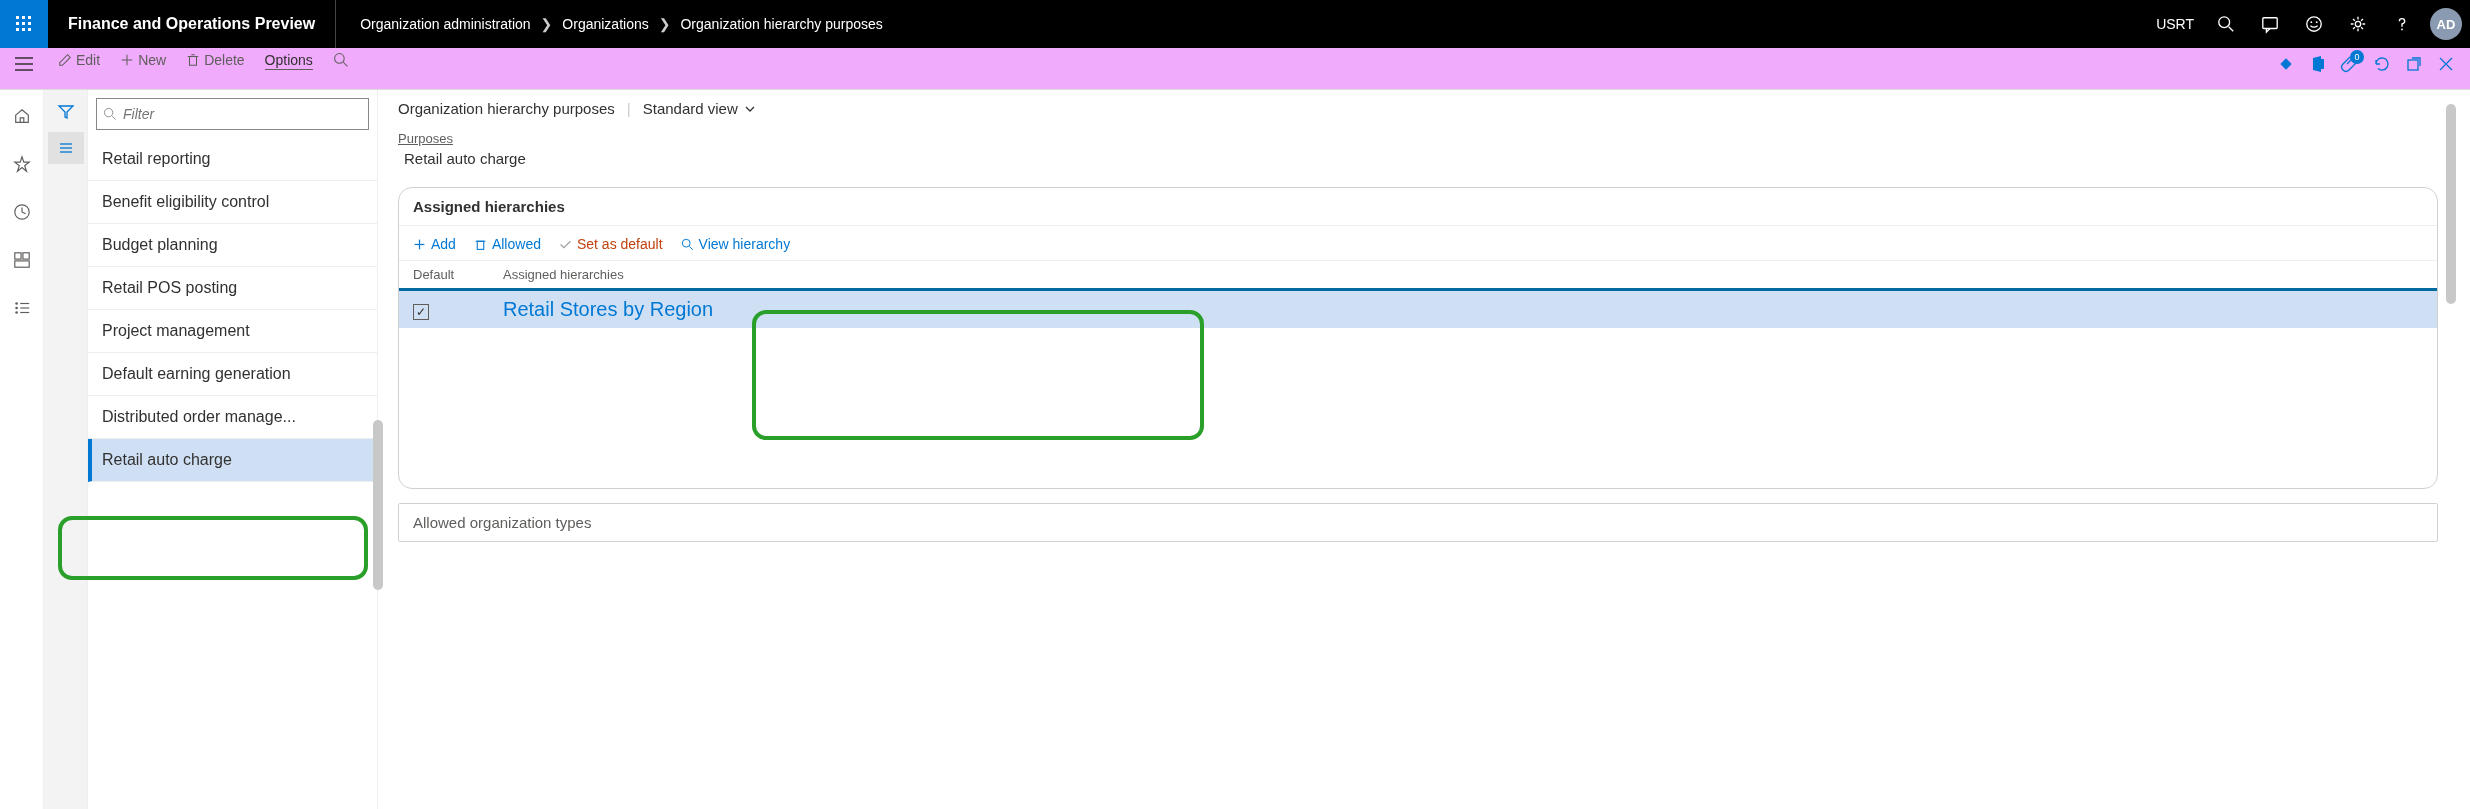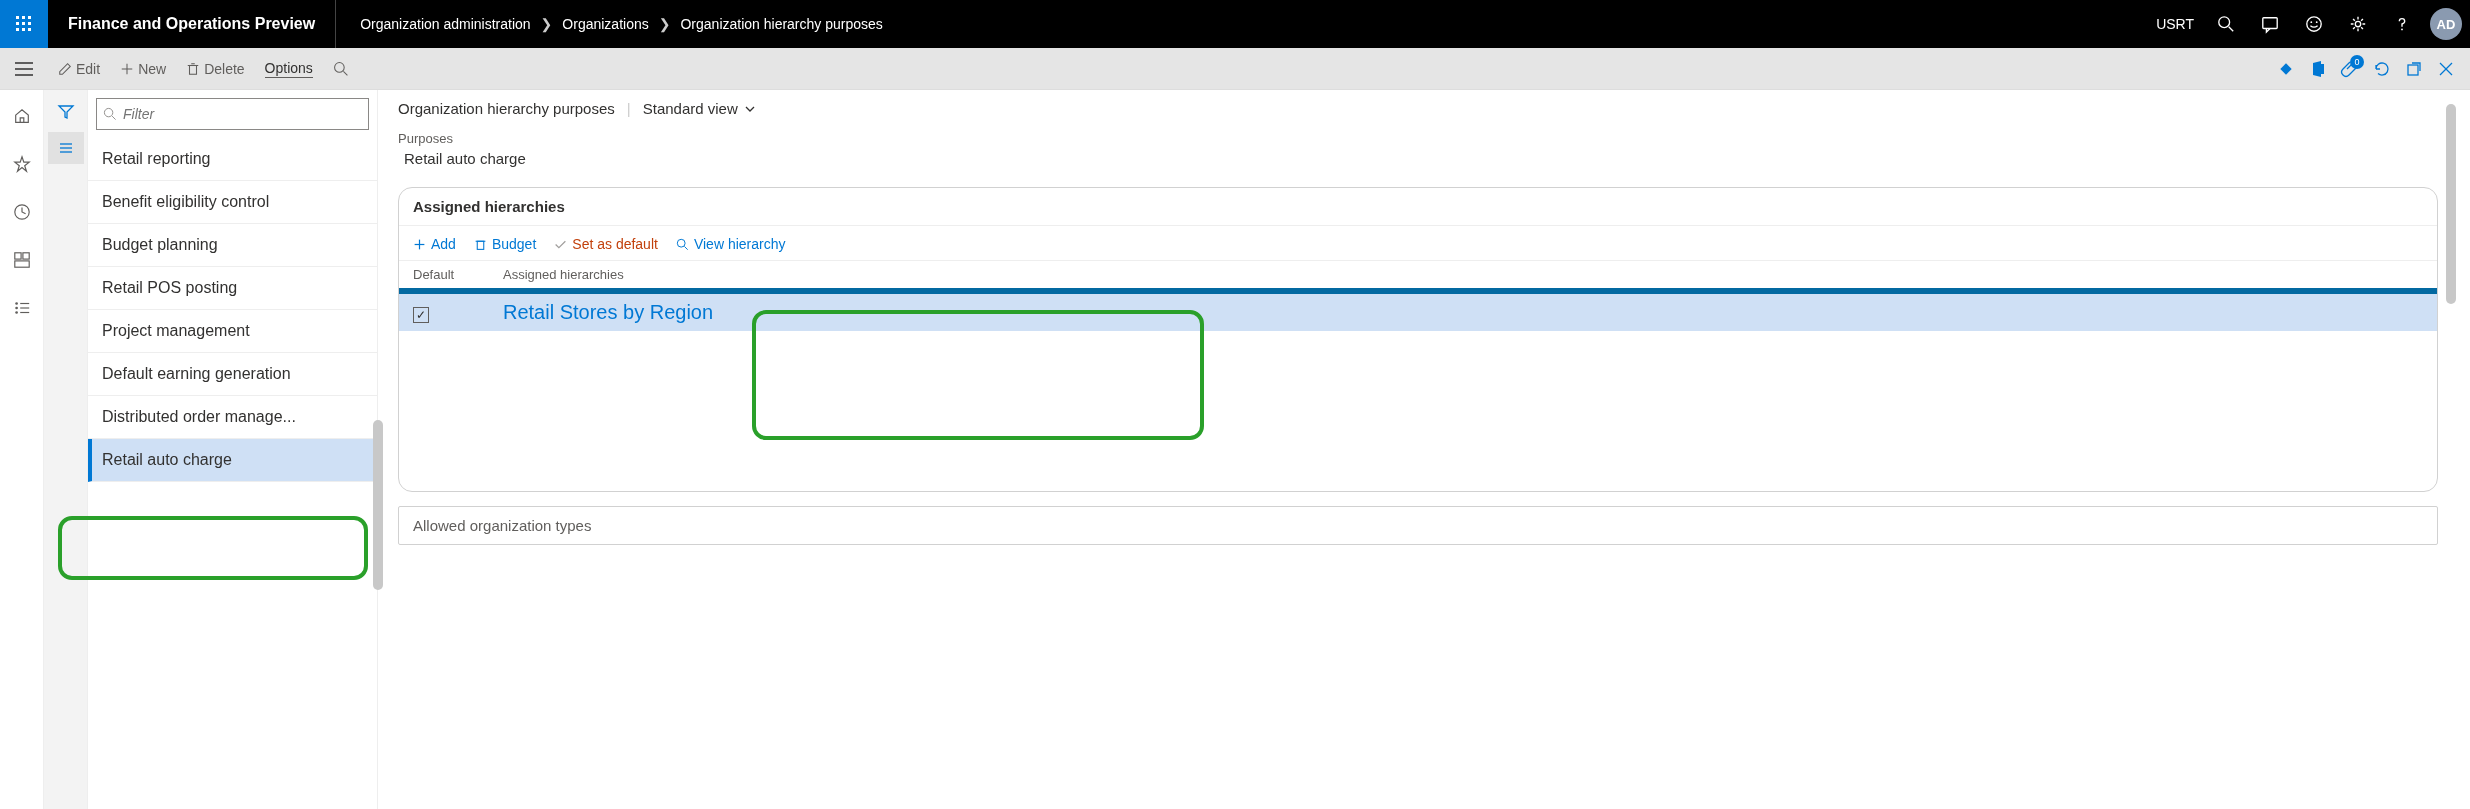--- a/index.html
+++ b/index.html
@@ -11,21 +11,21 @@
     .app-title { padding: 0 20px; font-size: 16px; font-weight: 600; border-right: 1px solid #444; height: 48px; display: flex; align-items: center; }
     .breadcrumb { padding: 0 24px; display: flex; align-items: center; gap: 10px; font-size: 14px; flex: 1; }
     .breadcrumb span.sep { color: #ccc; }
     .hdr-right { display: flex; align-items: center; gap: 4px; padding-right: 8px; }
     .hdr-right .company { font-size: 14px; margin-right: 8px; }
     .hdr-btn { width: 40px; height: 48px; display: flex; align-items: center; justify-content: center; cursor: pointer; }
     .hdr-btn svg { fill: #fff; }
     .avatar { width: 32px; height: 32px; border-radius: 50%; background: #8a9ab0; color: #fff; display: flex; align-items: center; justify-content: center; font-size: 13px; font-weight: 600; margin-left: 4px; cursor: pointer; }
 
     
-    .action-bar { height: 42px; border-bottom: 1px solid #ddd; display: flex; align-items: center; padding: 0 8px; background: #e5e5e5; }
+    .action-bar { height: 42px; border-bottom: 1px solid #ddd; display: flex; align-items: flex-start; padding: 0 8px; background: #f0abfc; }
     .hamburger { width: 32px; height: 32px; display: flex; align-items: center; justify-content: center; cursor: pointer; margin-right: 8px; }
     .act-btn { display: flex; align-items: center; gap: 4px; padding: 4px 10px; cursor: pointer; color: #605e5c; font-size: 14px; }
     .act-btn.options { color: #323130; font-weight: 400; }
     .act-btn.options span { border-bottom: 1px solid #605e5c; padding-bottom: 1px; }
     .act-btn svg { stroke: #605e5c; fill: none; }
     .act-spacer { flex: 1; }
     .ab-icon { width: 32px; height: 32px; display: flex; align-items: center; justify-content: center; cursor: pointer; color: #0078d4; position: relative; }
     .ab-badge { position: absolute; top: 2px; right: 2px; background: #0078d4; color: #fff; border-radius: 8px; min-width: 14px; height: 14px; font-size: 9px; display: flex; align-items: center; justify-content: center; padding: 0 3px; }
 
     
@@ -49,31 +49,31 @@
 
     .highlight-left { position: absolute; border: 4px solid #2aa02a; border-radius: 14px; pointer-events: none; z-index: 10; }
     .hl-left { top: 426px; left: -30px; width: 310px; height: 64px; }
     .hl-grid { position: absolute; top: 220px; left: 374px; width: 452px; height: 130px; border: 4px solid #2aa02a; border-radius: 14px; pointer-events: none; z-index: 10; }
 
     
     .main { flex: 1; padding: 10px 0 0 20px; position: relative; display: flex; flex-direction: column; }
     .page-hdr { display: flex; align-items: center; gap: 12px; font-size: 15px; padding-bottom: 12px; }
     .page-hdr .divider { color: #ccc; }
     .view-selector { display: flex; align-items: center; gap: 6px; cursor: pointer; }
-    .sub-label { font-size: 13px; color: #605e5c; margin-top: 2px; }
+    .sub-label { font-size: 13px; color: #605e5c; margin-top: 2px; text-decoration: underline; }
     .purpose-name { font-size: 15px; padding: 4px 6px 6px 6px; }
 
     .section { border: 1px solid #d1d1d1; margin-top: 14px; margin-right: 32px; border-radius: 14px; }
     .section-title { padding: 10px 14px; font-size: 15px; font-weight: 600; border-bottom: 1px solid #eee; }
     .grid-toolbar { display: flex; gap: 18px; padding: 10px 14px 8px 14px; border-bottom: 1px solid #eee; }
     .gt-btn { display: flex; align-items: center; gap: 5px; cursor: pointer; font-size: 14px; }
     .gt-btn.primary { color: #0078d4; }
     .gt-btn.disabled { color: #c2410c; cursor: default; }
 
-    .grid-head { display: flex; padding: 6px 14px; font-size: 13px; color: #605e5c; border-bottom: 6px solid #0369a1; }
+    .grid-head { display: flex; padding: 6px 14px; font-size: 13px; color: #605e5c; border-bottom: 3px solid #0369a1; }
     .col-default { width: 90px; }
     .col-hier { flex: 1; }
     .grid-row { display: flex; padding: 7px 14px; align-items: center; background: #cfe0f5; font-size: 20px; }
     .grid-row .chk { width: 90px; }
     .grid-row .link { color: #0078d4; cursor: pointer; }
     .grid-spacer { height: 160px; }
 
     .section2 { border: 1px solid #d1d1d1; margin-top: 14px; margin-right: 32px; border-radius: 2px; padding: 10px 14px; font-size: 15px; color: #605e5c; }
 
     .main-scrollbar { position: absolute; right: 14px; top: 14px; width: 10px; height: 200px; background: #c8c8c8; border-radius: 5px; }
@@ -321,21 +321,21 @@
               <line x1="8" y1="2" x2="8" y2="14" stroke="#0078d4" stroke-width="1.5"></line>
               <line x1="2" y1="8" x2="14" y2="8" stroke="#0078d4" stroke-width="1.5"></line>
             </svg>
           <span>Add</span>
         </div>
         <div class="gt-btn primary">
           <svg width="13" height="13" viewBox="0 0 16 16">
               <rect x="4" y="4" width="8" height="10" stroke="#0078d4" stroke-width="1.3" fill="none"></rect>
               <line x1="2" y1="4" x2="14" y2="4" stroke="#0078d4" stroke-width="1.3"></line>
             </svg>
-          <span>Budget</span>
+          <span>Allowed</span>
         </div>
         <div class="gt-btn disabled">
           <svg width="13" height="13" viewBox="0 0 16 16">
               <path d="M2 8 L6 12 L14 4" stroke="#a19f9d" stroke-width="1.5" fill="none"></path>
             </svg>
           <span>Set as default</span>
         </div>
         <div class="gt-btn primary">
           <svg width="13" height="13" viewBox="0 0 20 20">
               <circle cx="8" cy="8" r="6" stroke="#0078d4" stroke-width="1.5" fill="none"></circle>

